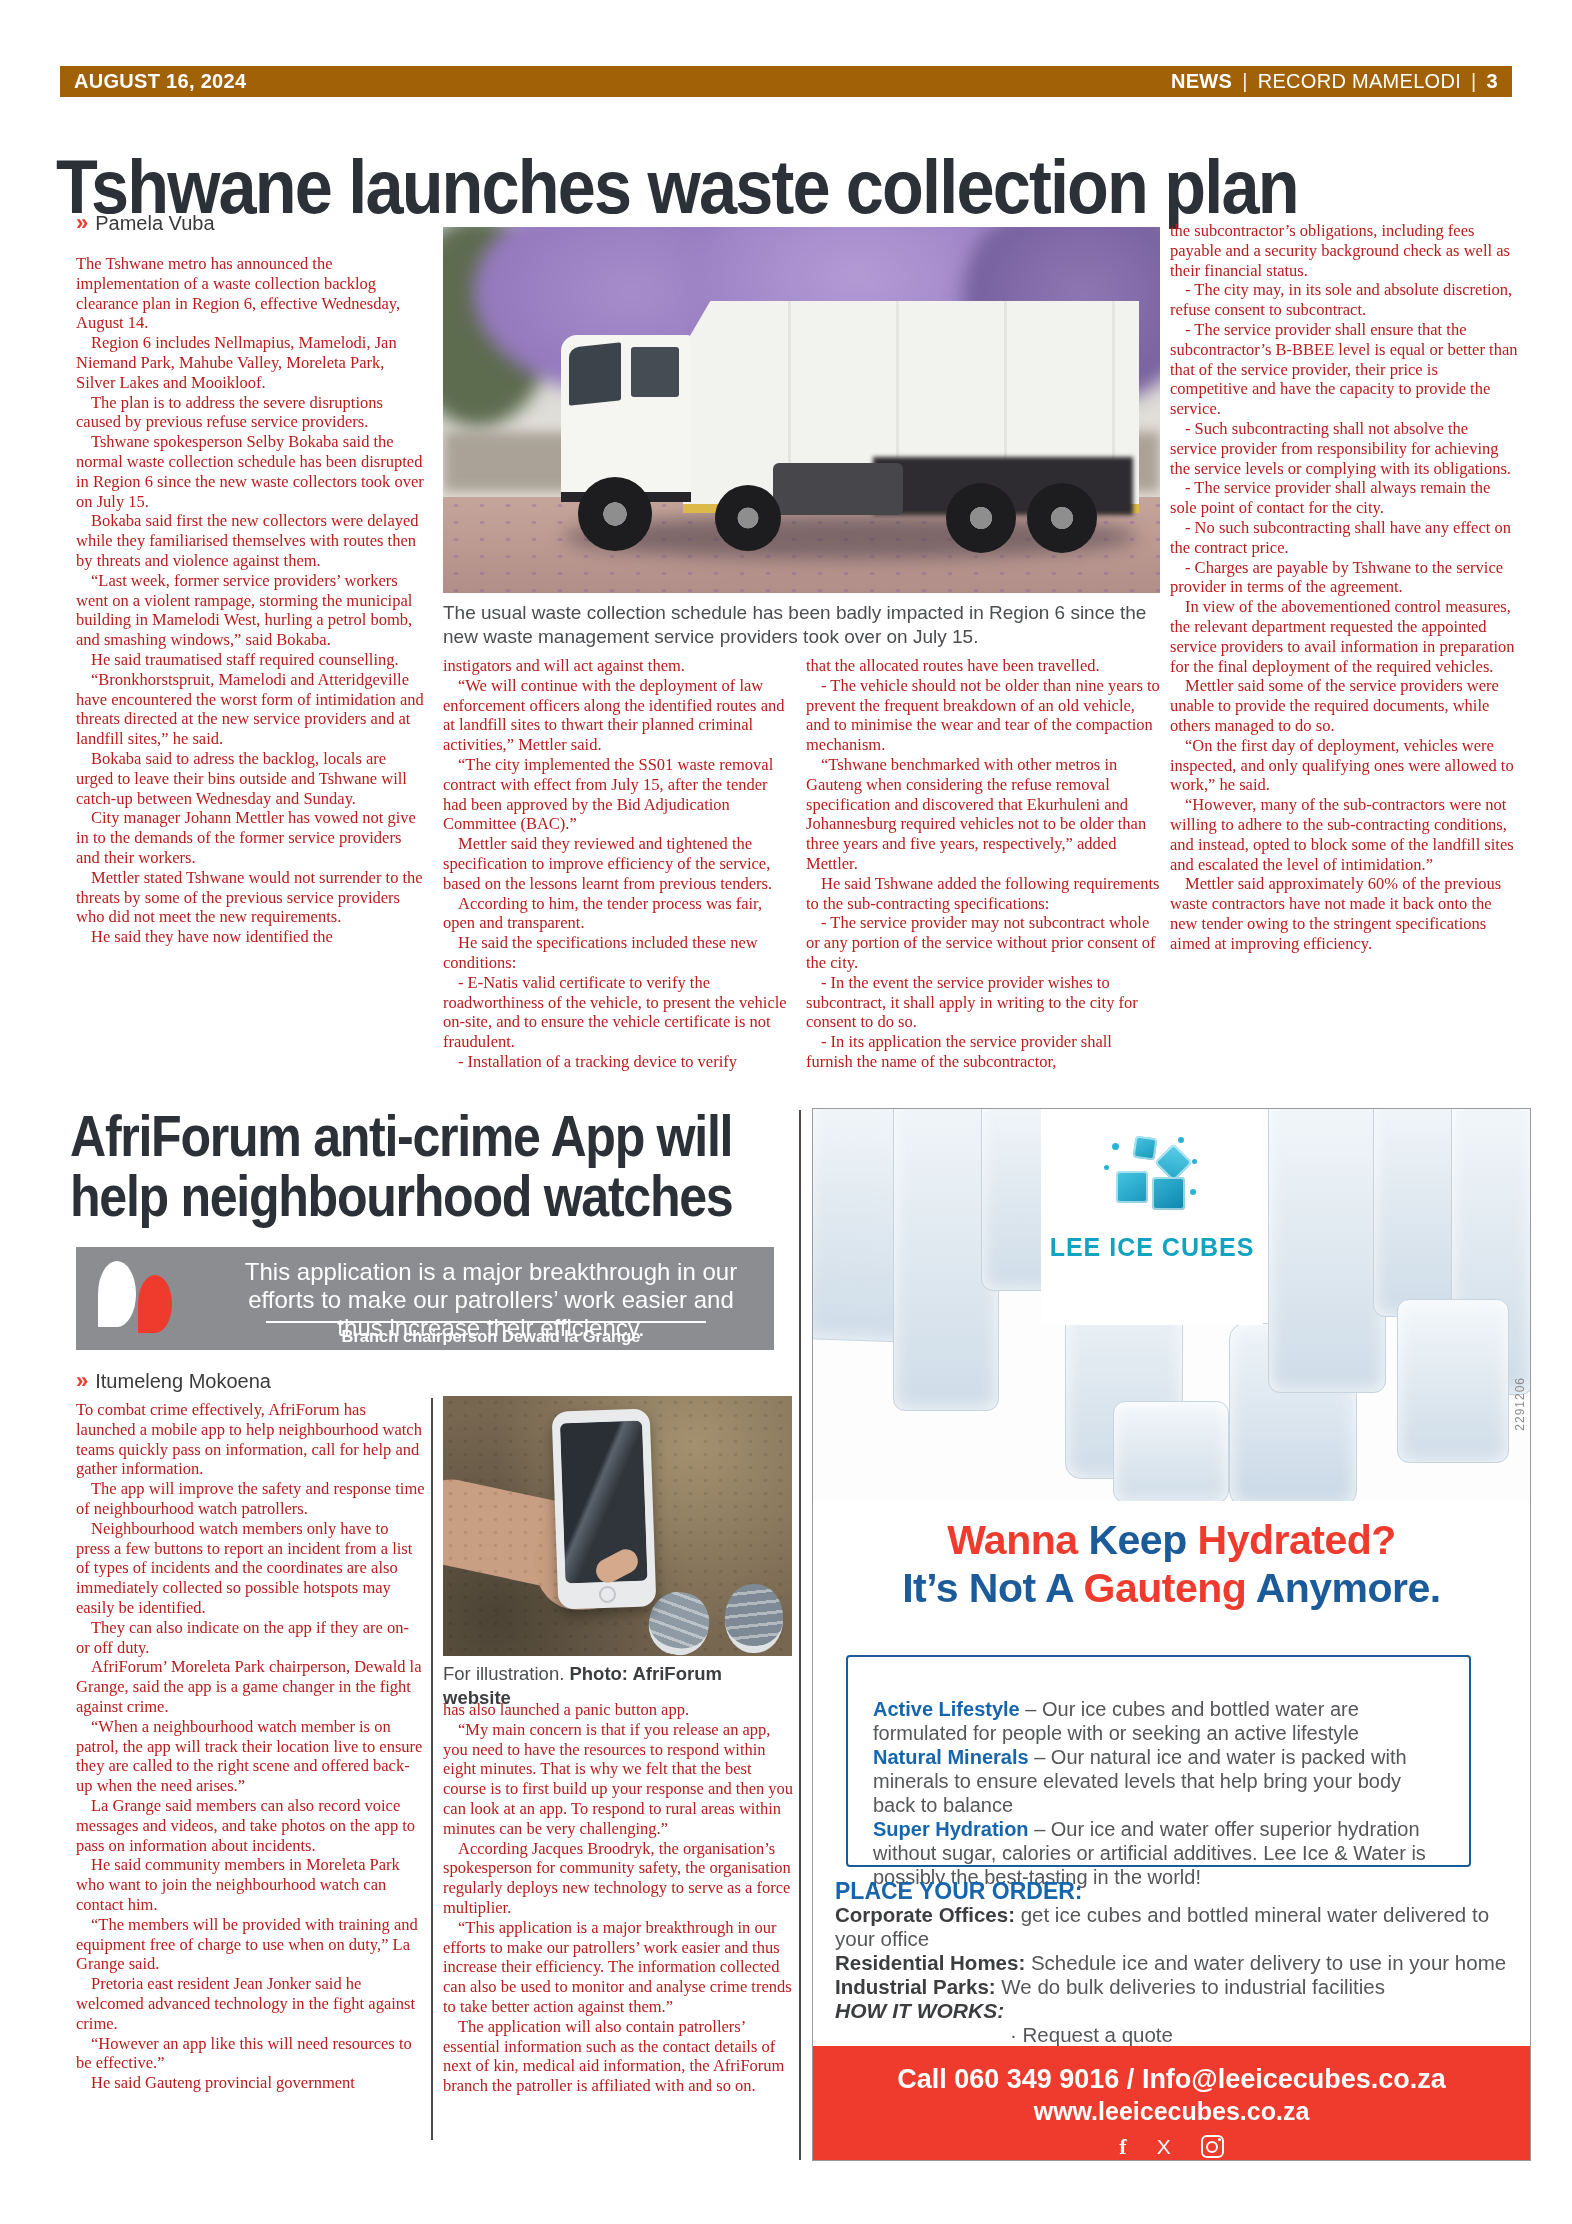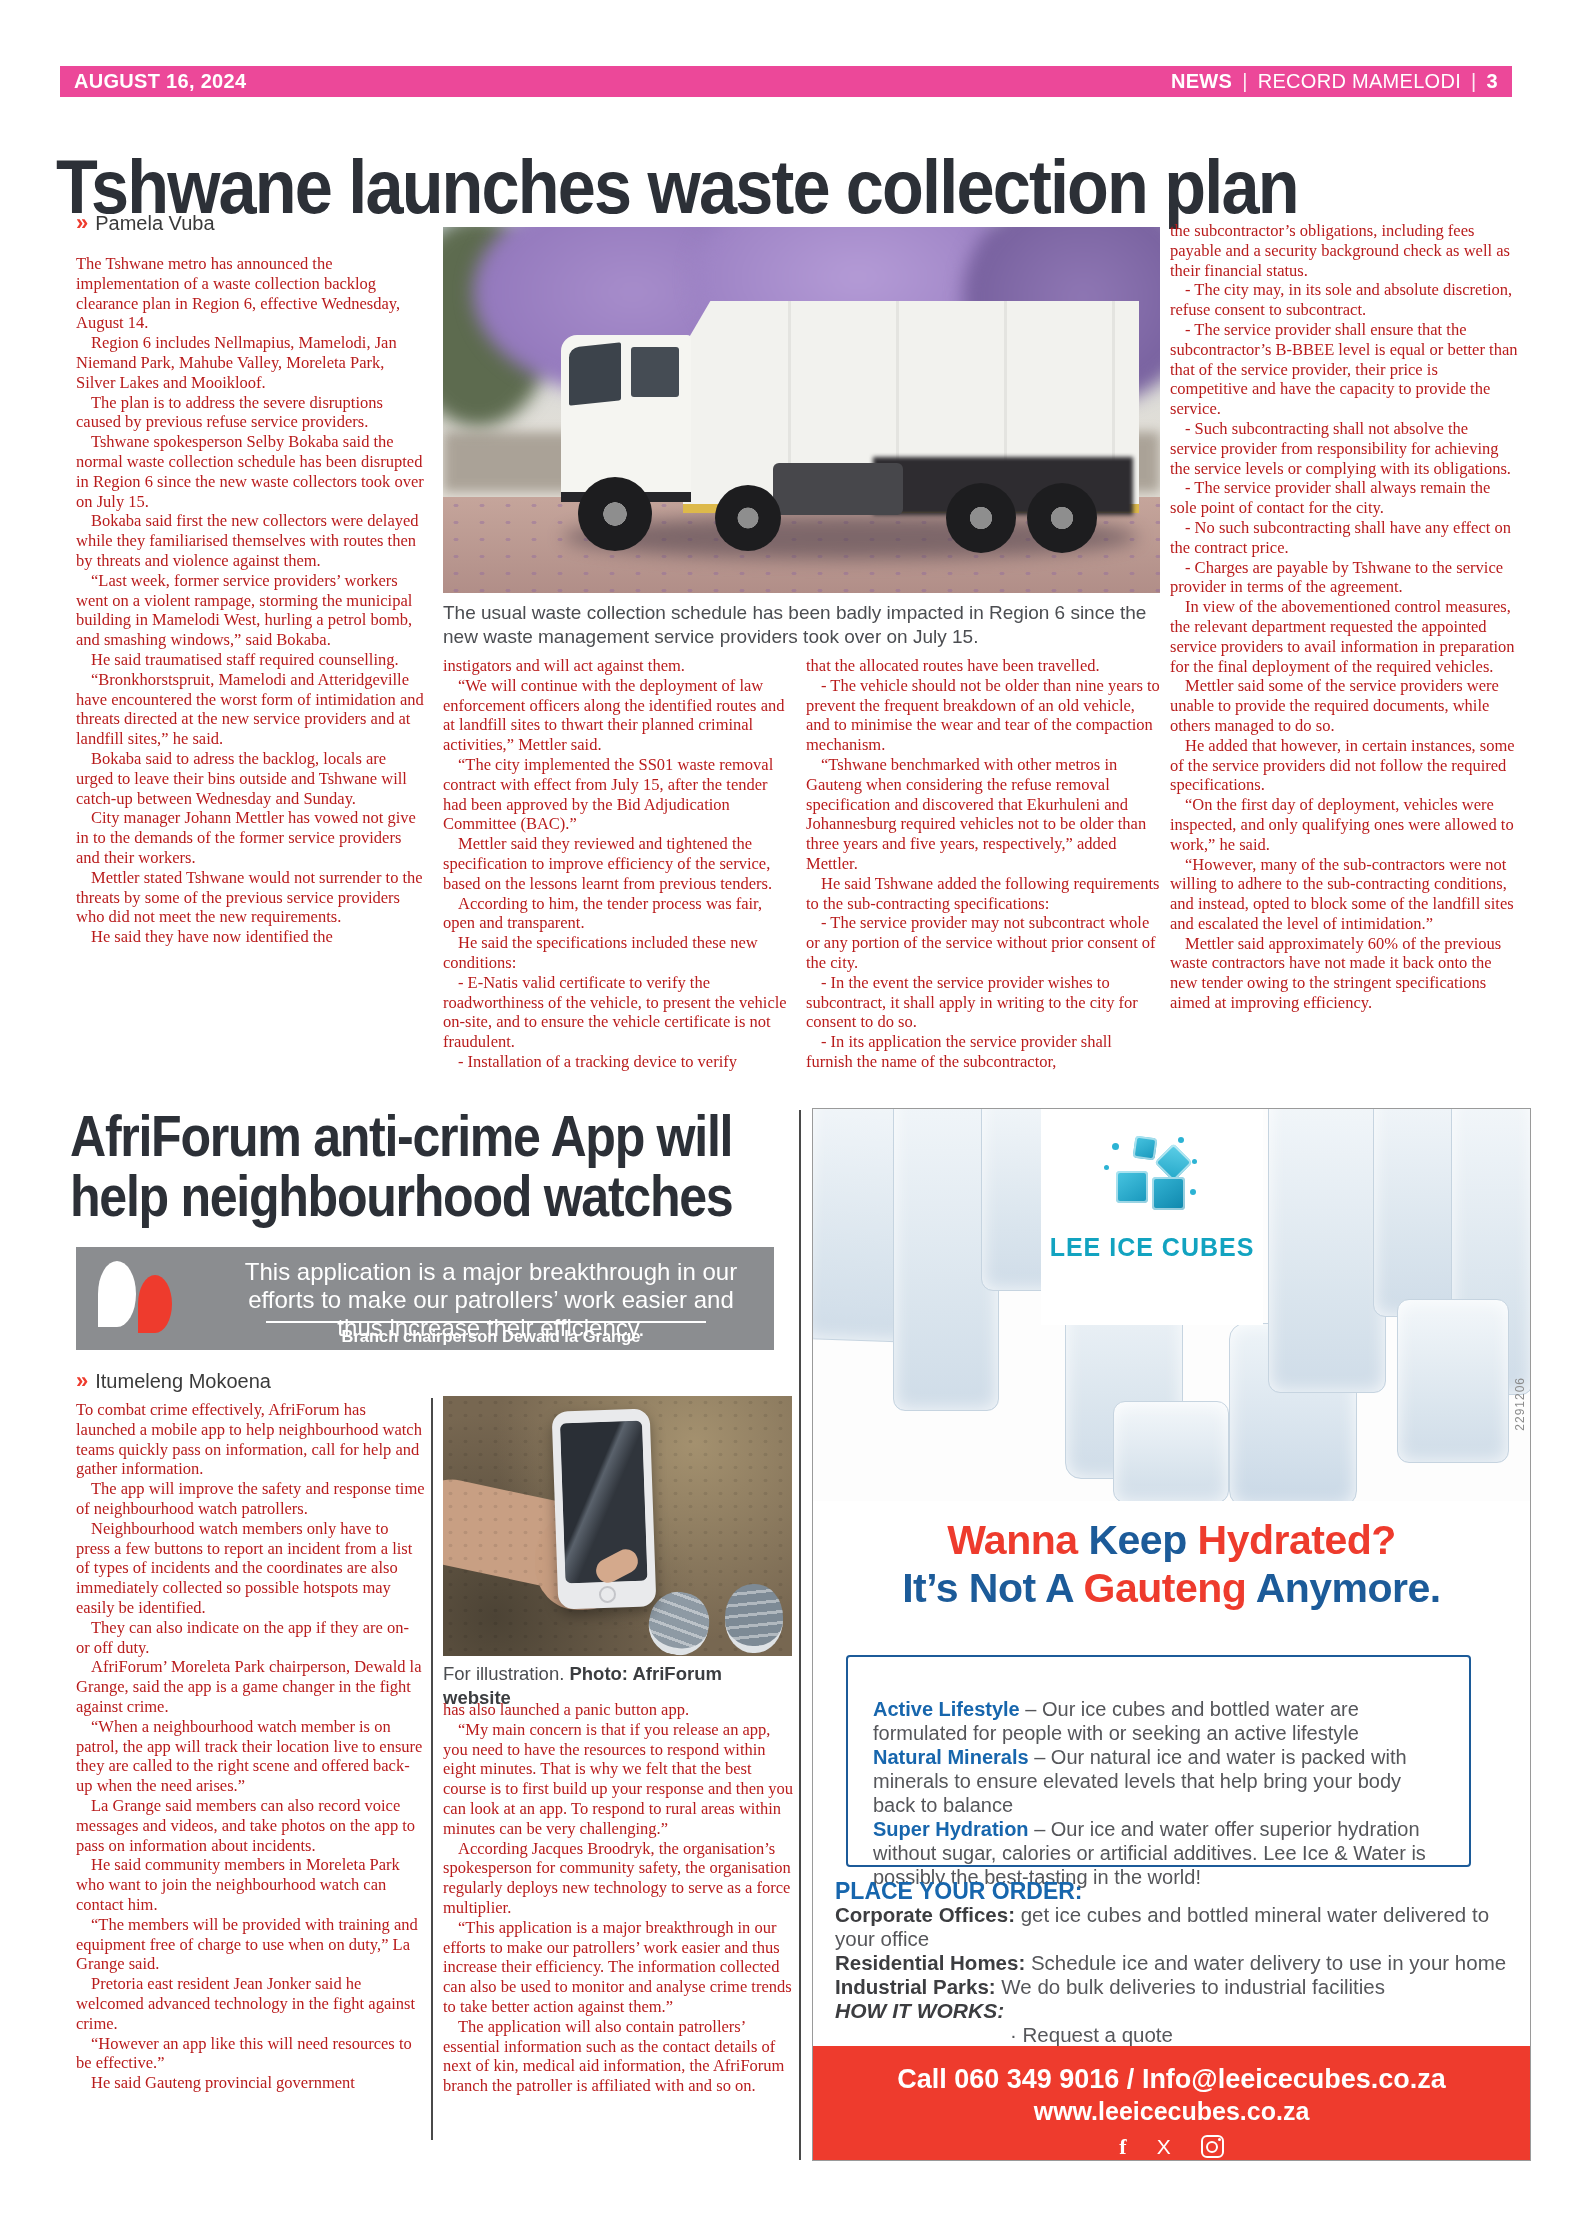--- a/index.html
+++ b/index.html
@@ -1,20 +1,20 @@
 <!DOCTYPE html>
 <html><head>
 <meta charset="utf-8">
 <style>
   html,body{margin:0;padding:0;background:#ffffff;}
   .page{position:relative;width:1572px;height:2224px;background:#fff;overflow:hidden;
         font-family:"Liberation Sans",sans-serif;}
 
   
-  .topbar{position:absolute;left:60px;top:66px;width:1452px;height:31px;background:#ec4899;
+  .topbar{position:absolute;left:60px;top:66px;width:1452px;height:31px;background:#a16207;
           color:#fff;display:flex;justify-content:space-between;align-items:center;
           padding:0 14px;box-sizing:border-box;font-weight:bold;font-size:20px;letter-spacing:.3px;}
   .topbar .tb-right{display:flex;gap:10px;align-items:center;font-weight:bold;}
   .topbar .pub{font-weight:normal;}
   .topbar .sep{font-weight:normal;opacity:.9;}
 
   
   .headline1{position:absolute;left:56px;top:97px;width:1680px;color:#2c3037;
              font-weight:bold;font-size:76px;letter-spacing:-2px;line-height:1.02;
              transform:scaleX(.9);transform-origin:left top;white-space:nowrap;}
@@ -260,21 +260,20 @@
   <div class="col col4 news">
       <p>the subcontractor’s obligations, including fees payable and a security background check as well as their financial status.</p>
       <p>- The city may, in its sole and absolute discretion, refuse consent to subcontract.</p>
       <p>- The service provider shall ensure that the subcontractor’s B-BBEE level is equal or better than that of the service provider, their price is competitive and have the capacity to provide the service.</p>
       <p>- Such subcontracting shall not absolve the service provider from responsibility for achieving the service levels or complying with its obligations.</p>
       <p>- The service provider shall always remain the sole point of contact for the city.</p>
       <p>- No such subcontracting shall have any effect on the contract price.</p>
       <p>- Charges are payable by Tshwane to the service provider in terms of the agreement.</p>
       <p>In view of the abovementioned control measures, the relevant department requested the appointed service providers to avail information in preparation for the final deployment of the required vehicles.</p>
       <p>Mettler said some of the service providers were unable to provide the required documents, while others managed to do so.</p>
-      <p>He added that however, in certain instances, some of the service providers did not follow the required specifications.</p>
       <p>“On the first day of deployment, vehicles were inspected, and only qualifying ones were allowed to work,” he said.</p>
       <p>“However, many of the sub-contractors were not willing to adhere to the sub-contracting conditions, and instead, opted to block some of the landfill sites and escalated the level of intimidation.”</p>
       <p>Mettler said approximately 60% of the previous waste contractors have not made it back onto the new tender owing to the stringent specifications aimed at improving efficiency.</p>
     </div>
 
   <div class="headline2">
     <div>AfriForum anti-crime App will</div>
     <div>help neighbourhood watches</div>
   </div>
 

